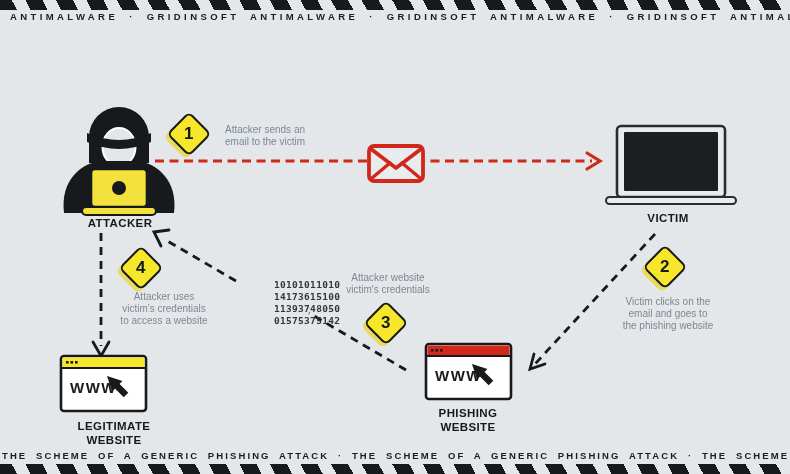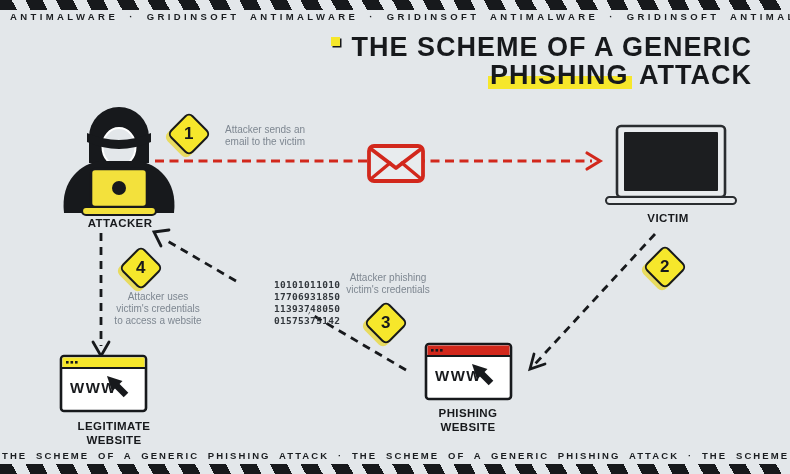--- a/index.html
+++ b/index.html
@@ -124,24 +124,20 @@
       <rect x="9.5" y="5" width="2.6" height="2.6" fill="#17191c"></rect>
       <rect x="14" y="5" width="2.6" height="2.6" fill="#17191c"></rect>
       <text x="9" y="37" font-size="15" font-weight="bold" letter-spacing="1.5" fill="#17191c">WWW</text>
       <g transform="translate(46,20)">
         <line x1="8" y1="8" x2="19" y2="19" stroke="#17191c" stroke-width="6.5"></line>
         <path d="M0,0 L15.5,5 L5,15.5 Z" fill="#17191c"></path>
       </g>
     </g>
   </svg>
 
-  <div class="title">
-    <div><span class="bullet"></span><span>THE SCHEME OF A GENERIC</span></div>
-    <div><span class="hl">PHISHING</span> <span>ATTACK</span></div>
-  </div>
 
   <div class="diamond" style="left:170px;top:115px;">
     <div class="shape">
         <span class="num">1</span>
       </div>
   </div>
   <div class="diamond" style="left:646px;top:248px;">
     <div class="shape">
         <span class="num">2</span>
       </div>
@@ -152,29 +148,32 @@
       </div>
   </div>
   <div class="diamond" style="left:122px;top:249px;">
     <div class="shape">
         <span class="num">4</span>
       </div>
   </div>
 
   <div class="step-text" style="left:200px;top:124px;width:130px;">Attacker sends an
 email to the victim</div>
-  <div class="step-text" style="left:318px;top:272px;width:140px;">Attacker phishing
+  <div class="step-text" style="left:593px;top:296px;width:150px;">Victim clicks on the
+email and goes to
+the phishing website</div>
+  <div class="step-text" style="left:318px;top:272px;width:140px;">Attacker website
 victim's credentials</div>
-  <div class="step-text" style="left:83px;top:291px;width:150px;">Attacker uses
+  <div class="step-text" style="left:89px;top:291px;width:150px;">Attacker uses
 victim's credentials
 to access a website</div>
 
   <div class="binary">
     <div>10101011010</div>
-    <div>17706931850</div>
+    <div>14173615100</div>
     <div>11393748050</div>
     <div>01575375142</div>
   </div>
 
   <div class="node-label" style="left:603px;top:212px;width:130px;">VICTIM</div>
   <div class="node-label" style="left:60px;top:217px;width:120px;">ATTACKER</div>
   <div class="node-label" style="left:53px;top:420px;width:122px;">LEGITIMATE
 WEBSITE</div>
   <div class="node-label" style="left:407px;top:407px;width:122px;">PHISHING
 WEBSITE</div>

